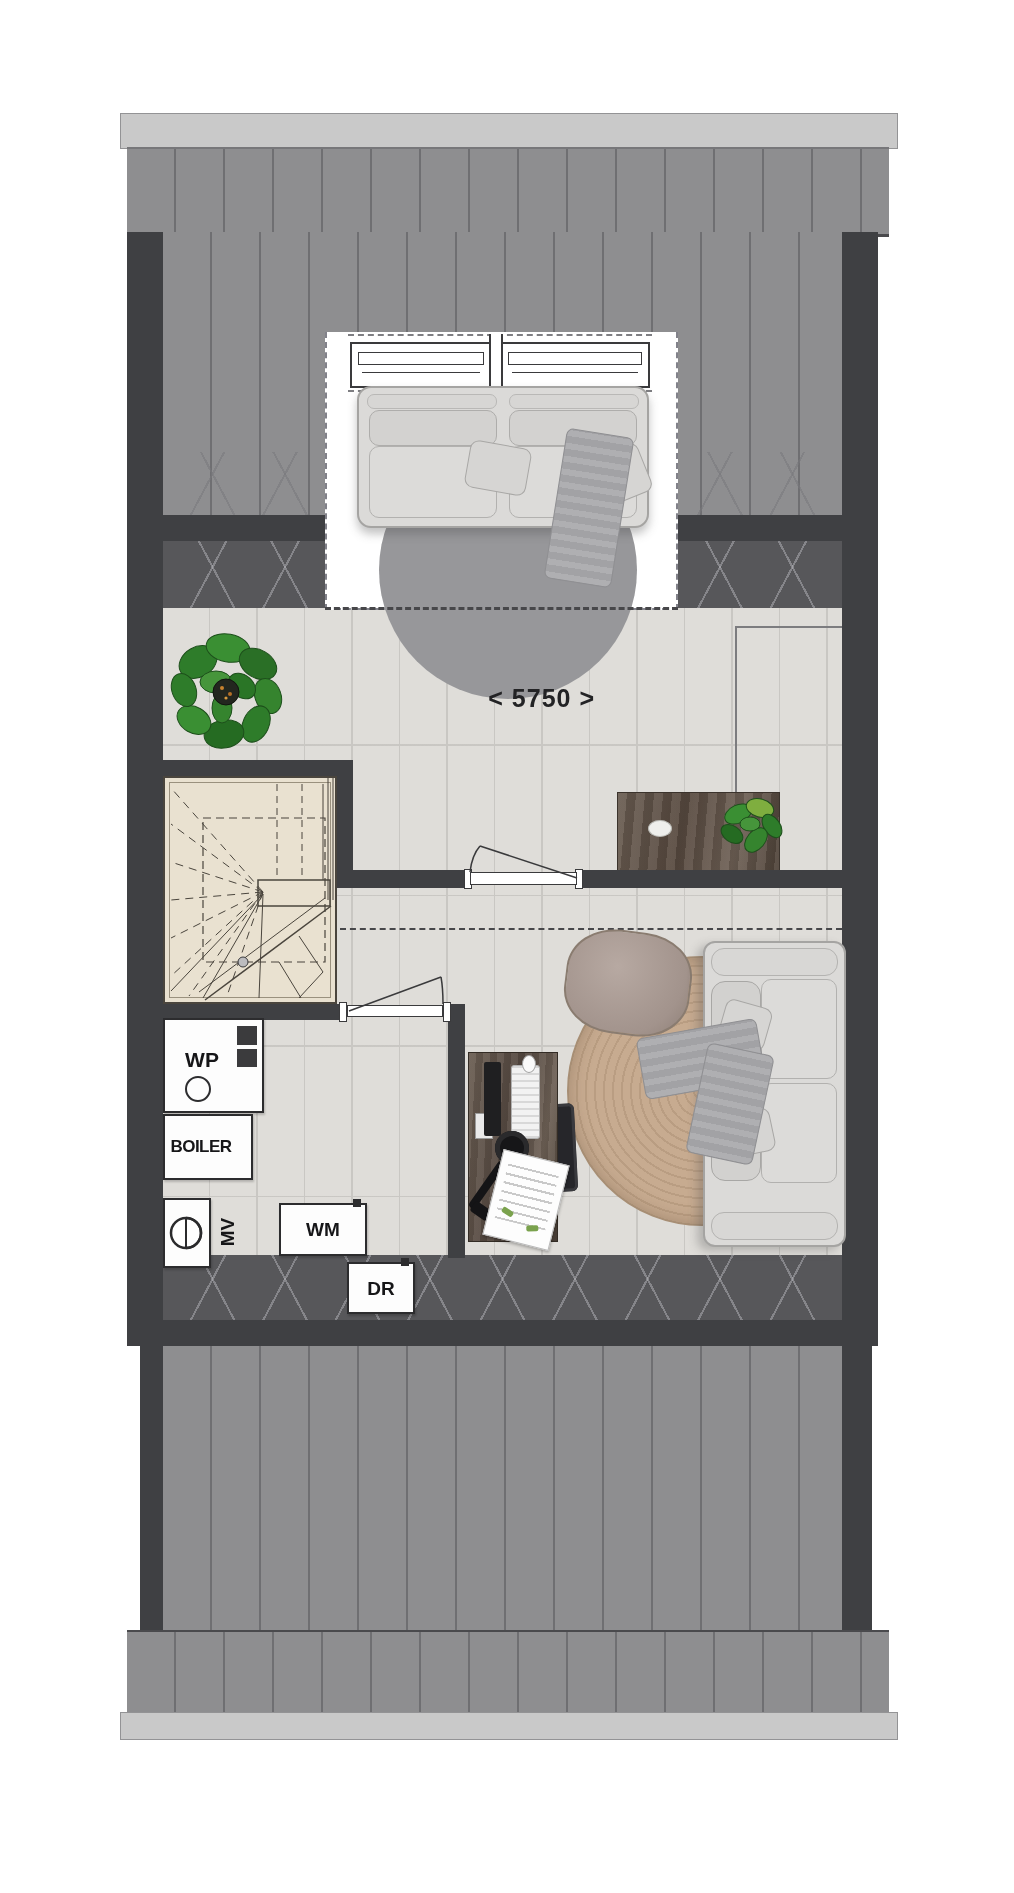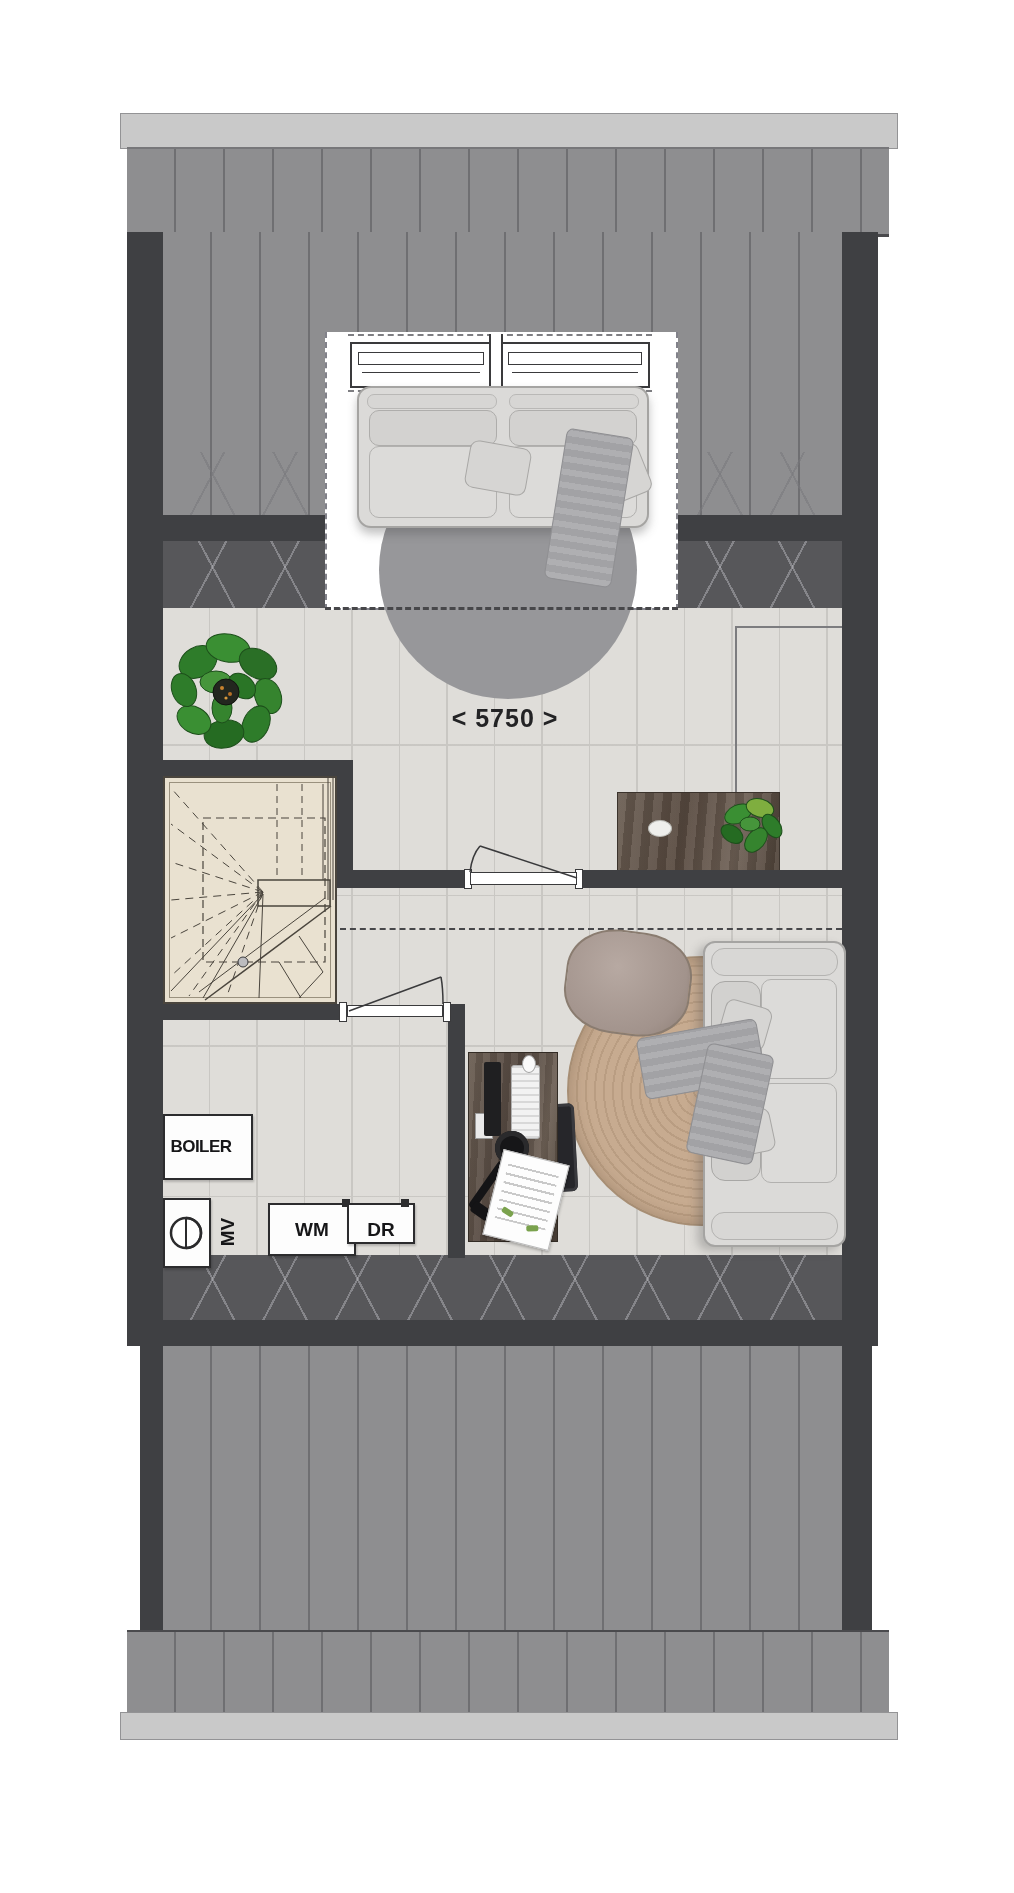--- a/index.html
+++ b/index.html
@@ -66,21 +66,21 @@
     border-radius:14px;box-shadow:0 6px 10px rgba(80,80,80,.35);}
   .sofa-top .bench{position:absolute;top:6px;height:13px;background:#d7d6d4;border:1.5px solid #b9b8b6;border-radius:7px;}
   .sofa-top .bcush{position:absolute;top:22px;height:34px;background:#d3d2d0;border:1.5px solid #aeadab;border-radius:10px;}
   .sofa-top .seat{position:absolute;top:58px;height:70px;background:#dcdbd9;border:1.5px solid #b2b1af;border-radius:10px;}
   .pillow{position:absolute;background:#d6d5d3;border:1.5px solid #a8a7a5;border-radius:9px;}
   .plaid{position:absolute;background:#a2a2a5;border:1px solid #8f8f92;border-radius:7px;
     background-image:repeating-linear-gradient(0deg,rgba(255,255,255,.14) 0 6px,transparent 6px 13px);}
   .dash-line{border-top:3px dashed #47474a;height:0;}
   .dash1{left:325px;top:607px;width:353px;}
   .dash2{left:340px;top:928px;width:502px;border-top-width:2.5px;}
-  .dim-label{left:415px;top:704px;width:180px;text-align:center;font-size:25px;font-weight:700;
+  .dim-label{left:415px;top:684px;width:180px;text-align:right;font-size:25px;font-weight:700;
     color:#232325;letter-spacing:1px;}
   .thinrect{left:735px;top:626px;width:107px;height:166px;border-top:2px solid #7c7c7f;border-left:2px solid #7c7c7f;box-sizing:border-box;}
   .sideboard{left:617px;top:792px;width:161px;height:81px;border:1px solid #3b332c;
     background:linear-gradient(100deg,#6a5d52,#57493f 40%,#6e6055 72%,#4e4238);
     background-blend-mode:normal;}
   .sideboard::before{content:"";position:absolute;inset:0;
     background:repeating-linear-gradient(95deg,rgba(255,255,255,.07) 0 9px,rgba(0,0,0,.10) 9px 18px);}
   .dish{left:648px;top:820px;width:22px;height:15px;border-radius:50%;background:#efefec;border:1px solid #b9b9b4;}
 
   
@@ -129,22 +129,22 @@
   .sofa-bot .seat{position:absolute;left:56px;width:74px;height:98px;background:#dcdbd9;border:1.5px solid #b2b1af;border-radius:10px;}
   .sofa-bot .back{position:absolute;left:6px;width:48px;height:94px;background:#d2d1cf;border:1.5px solid #a8a7a5;border-radius:14px;}
 
   
   .fixture{background:#fdfdfd;border:2px solid #2c2c2e;box-sizing:border-box;box-shadow:1px 2px 2px rgba(0,0,0,.2);}
   .wp-box{left:163px;top:1018px;width:101px;height:95px;}
   .wp-sq{position:absolute;width:20px;height:19px;background:#3b3b3d;}
   .wp-circle{position:absolute;left:20px;top:56px;width:22px;height:22px;border:2.5px solid #2d2d2f;border-radius:50%;}
   .boiler-box{left:163px;top:1114px;width:90px;height:66px;}
   .mv-box{left:163px;top:1198px;width:48px;height:70px;}
-  .wm-box{left:268px;top:1203px;width:88px;height:53px;}
-  .dr-box{left:347px;top:1203px;width:68px;height:41px;}
+  .wm-box{left:279px;top:1203px;width:88px;height:53px;}
+  .dr-box{left:347px;top:1262px;width:68px;height:52px;}
   .nub{position:absolute;right:4px;top:-6px;width:8px;height:8px;background:#2d2d2f;}
   .eq-label{color:#161618;font-weight:700;}
   .wp-label{position:absolute;left:0;top:28px;width:74px;text-align:center;font-size:21px;}
   .boiler-label{position:absolute;left:-3px;top:0;width:78px;line-height:62px;text-align:center;font-size:17px;letter-spacing:-0.5px;}
   .center-label{position:absolute;inset:0;text-align:center;line-height:49px;font-size:19px;}
   .mv-label{left:205px;top:1222px;width:44px;height:20px;transform:rotate(-90deg);text-align:center;font-size:19px;}
 </style>
 </head>
 <body>
 
@@ -301,20 +301,26 @@
     <div class="seat" style="top:36px;"></div>
     <div class="seat" style="top:140px;"></div>
     <div class="back" style="top:38px;"></div>
     <div class="back" style="top:142px;"></div>
     <div class="pillow" style="left:16px;top:60px;width:46px;height:42px;transform:rotate(16deg);"></div>
     <div class="pillow" style="left:18px;top:168px;width:48px;height:42px;transform:rotate(-12deg);"></div>
   </div>
   <div class="abs plaid" style="left:640px;top:1028px;width:120px;height:60px;transform:rotate(-10deg);"></div>
   <div class="abs plaid" style="left:696px;top:1048px;width:66px;height:110px;transform:rotate(12deg);"></div>
 
+  <div class="abs fixture wp-box">
+    <div class="wp-sq" style="left:72px;top:6px;"></div>
+    <div class="wp-sq" style="left:72px;top:29px;height:18px;"></div>
+    <div class="wp-circle"></div>
+    <div class="eq-label wp-label">WP</div>
+  </div>
   <div class="abs fixture boiler-box">
     <div class="eq-label boiler-label">BOILER</div>
   </div>
   <div class="abs fixture mv-box">
     <svg width="44" height="66">
       <circle cx="21" cy="33" r="15" fill="#ffffff" stroke="#2b2b2d" stroke-width="2.5"></circle>
       <path d="M21,18 A15,15 0 0 1 21,48" fill="none" stroke="#2b2b2d" stroke-width="2.5"></path>
       <line x1="21" y1="18" x2="21" y2="48" stroke="#2b2b2d" stroke-width="2"></line>
     </svg>
   </div>

